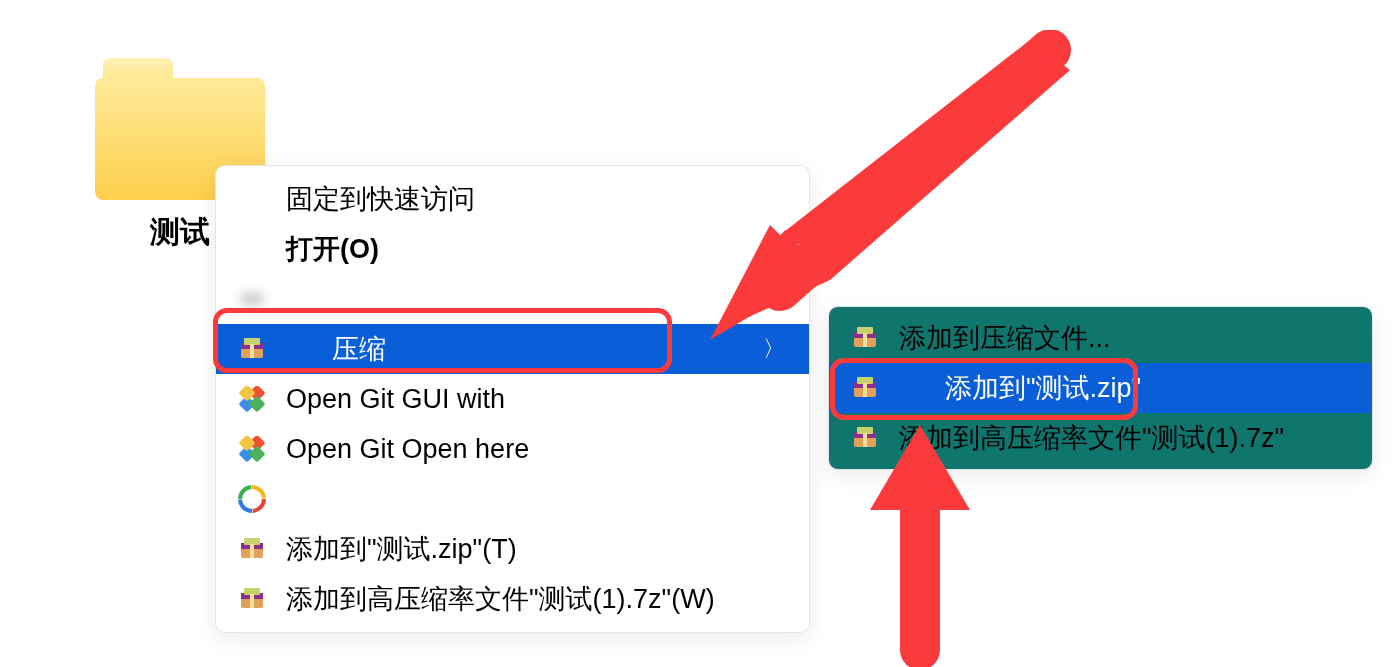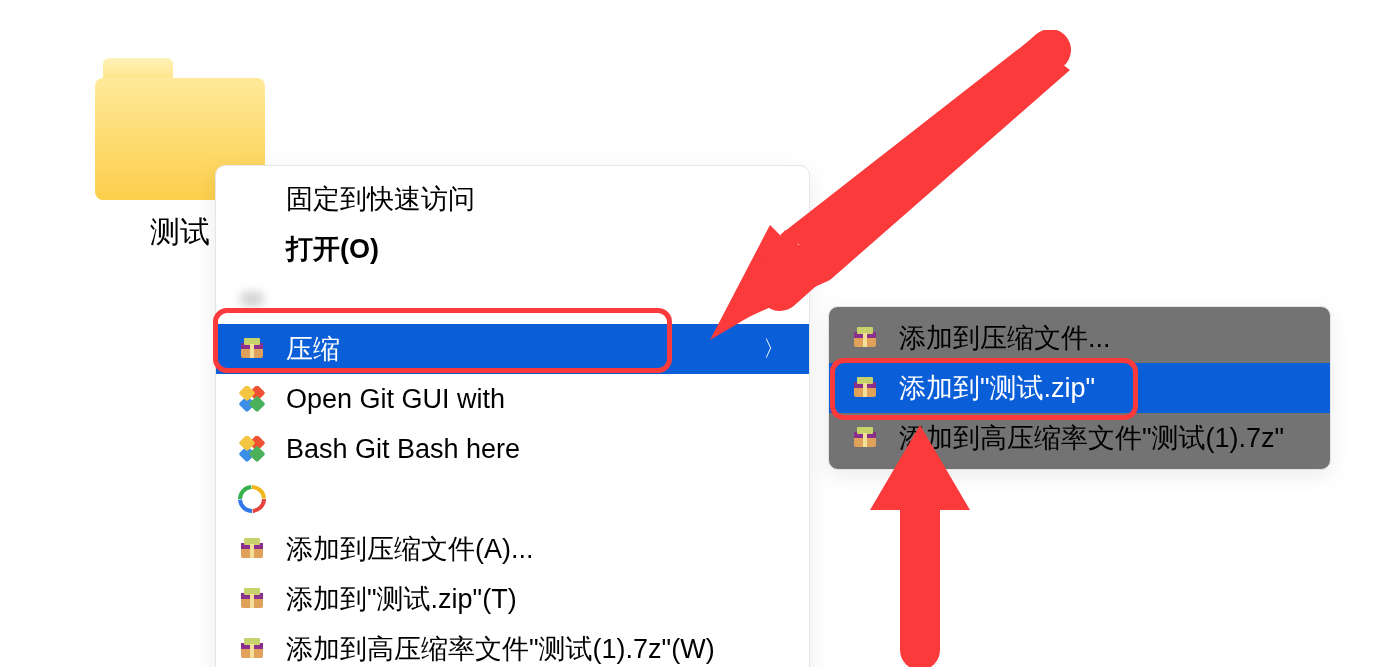--- a/index.html
+++ b/index.html
@@ -44,21 +44,21 @@
     background: linear-gradient(#ffe99a, #fdcf4b);
     border-radius: 8px;
   }
   .folder-label {
     margin-top: 12px;
     font-size: 30px;
     color: #000;
     text-shadow:
       1px 0 #fff, -1px 0 #fff, 0 1px #fff, 0 -1px #fff,
       1px 1px #fff, -1px -1px #fff, 1px -1px #fff, -1px 1px #fff;
-    font-weight: 400;
+    font-weight: 700;
   }
 
   
   .context-menu {
     position: absolute;
     left: 215px;
     top: 165px;
     width: 595px;
     background: #ffffff;
     border: 1px solid #e5e5e5;
@@ -90,42 +90,43 @@
   .menu-item .mi-icon.none { visibility: hidden; }
   .menu-item .mi-label { flex: 1 1 auto; white-space: nowrap; }
   .menu-item .chevron {
     font-size: 22px;
     color: #fff;
     padding-right: 4px;
   }
   .menu-item.highlight {
     background: #0a5fd8;
     color: #ffffff;
+    gap: 46px;
   }
   .menu-item.highlight .chevron { color: #ffffff; }
   .menu-item.blurred {
     filter: blur(5px);
     opacity: 0.85;
   }
 
   
   .emph-outline {
     position: absolute;
     border: 5px solid #fb3a3b;
     border-radius: 14px;
     pointer-events: none;
   }
 
   
   .sub-menu {
     position: absolute;
     left: 828px;
     top: 306px;
-    width: 503px;
-    background: #737373;
+    width: 545px;
+    background: #0f766e;
     border: 1px solid #e5e5e5;
     border-radius: 10px;
     box-shadow: 0 6px 22px rgba(0,0,0,0.08);
     padding: 6px 0;
     box-sizing: border-box;
   }
   .sub-menu .menu-item { height: 50px; }
 
   
   svg { display: block; }
@@ -195,45 +196,34 @@
 
   <div class="menu-item">
     <span class="mi-icon">
       <svg width="26" height="26" viewBox="0 0 26 26">
         <rect x="12" y="1" width="12" height="12" transform="rotate(45 18 7)" fill="#f15133" rx="2"></rect>
         <rect x="2" y="12" width="12" height="12" transform="rotate(45 8 18)" fill="#3b8ee5" rx="2"></rect>
         <rect x="12" y="12" width="12" height="12" transform="rotate(45 18 18)" fill="#4bb15a" rx="2"></rect>
         <rect x="2" y="1" width="12" height="12" transform="rotate(45 8 7)" fill="#f4c542" rx="2"></rect>
       </svg>
     </span>
-    <span class="mi-label">Bash Git Bash here</span>
+    <span class="mi-label">Open Git Open here</span>
   </div>
 
   <div class="menu-item">
     <span class="mi-icon">
       <svg width="28" height="28" viewBox="0 0 28 28">
         <circle cx="14" cy="14" r="12" fill="none" stroke="#e6433c" stroke-width="4" stroke-dasharray="18 60"></circle>
         <circle cx="14" cy="14" r="12" fill="none" stroke="#3279e7" stroke-width="4" stroke-dasharray="18 60" transform="rotate(90 14 14)"></circle>
         <circle cx="14" cy="14" r="12" fill="none" stroke="#37b14d" stroke-width="4" stroke-dasharray="18 60" transform="rotate(180 14 14)"></circle>
         <circle cx="14" cy="14" r="12" fill="none" stroke="#f3b71b" stroke-width="4" stroke-dasharray="18 60" transform="rotate(270 14 14)"></circle>
       </svg>
     </span>
   </div>
 
-  <div class="menu-item">
-    <span class="mi-icon">
-      <svg width="28" height="28" viewBox="0 0 28 28">
-        <rect x="3" y="8" width="22" height="15" rx="2" fill="#e0a25a"></rect>
-        <rect x="3" y="8" width="22" height="6" fill="#8b2f8e"></rect>
-        <rect x="6" y="3" width="16" height="7" rx="1" fill="#c7d36a"></rect>
-        <rect x="12" y="9" width="4" height="14" fill="#f2e09a"></rect>
-      </svg>
-    </span>
-    <span class="mi-label">添加到压缩文件(A)...</span>
-  </div>
 
   <div class="menu-item">
     <span class="mi-icon">
       <svg width="28" height="28" viewBox="0 0 28 28">
         <rect x="3" y="8" width="22" height="15" rx="2" fill="#e0a25a"></rect>
         <rect x="3" y="8" width="22" height="6" fill="#8b2f8e"></rect>
         <rect x="6" y="3" width="16" height="7" rx="1" fill="#c7d36a"></rect>
         <rect x="12" y="9" width="4" height="14" fill="#f2e09a"></rect>
       </svg>
     </span>

